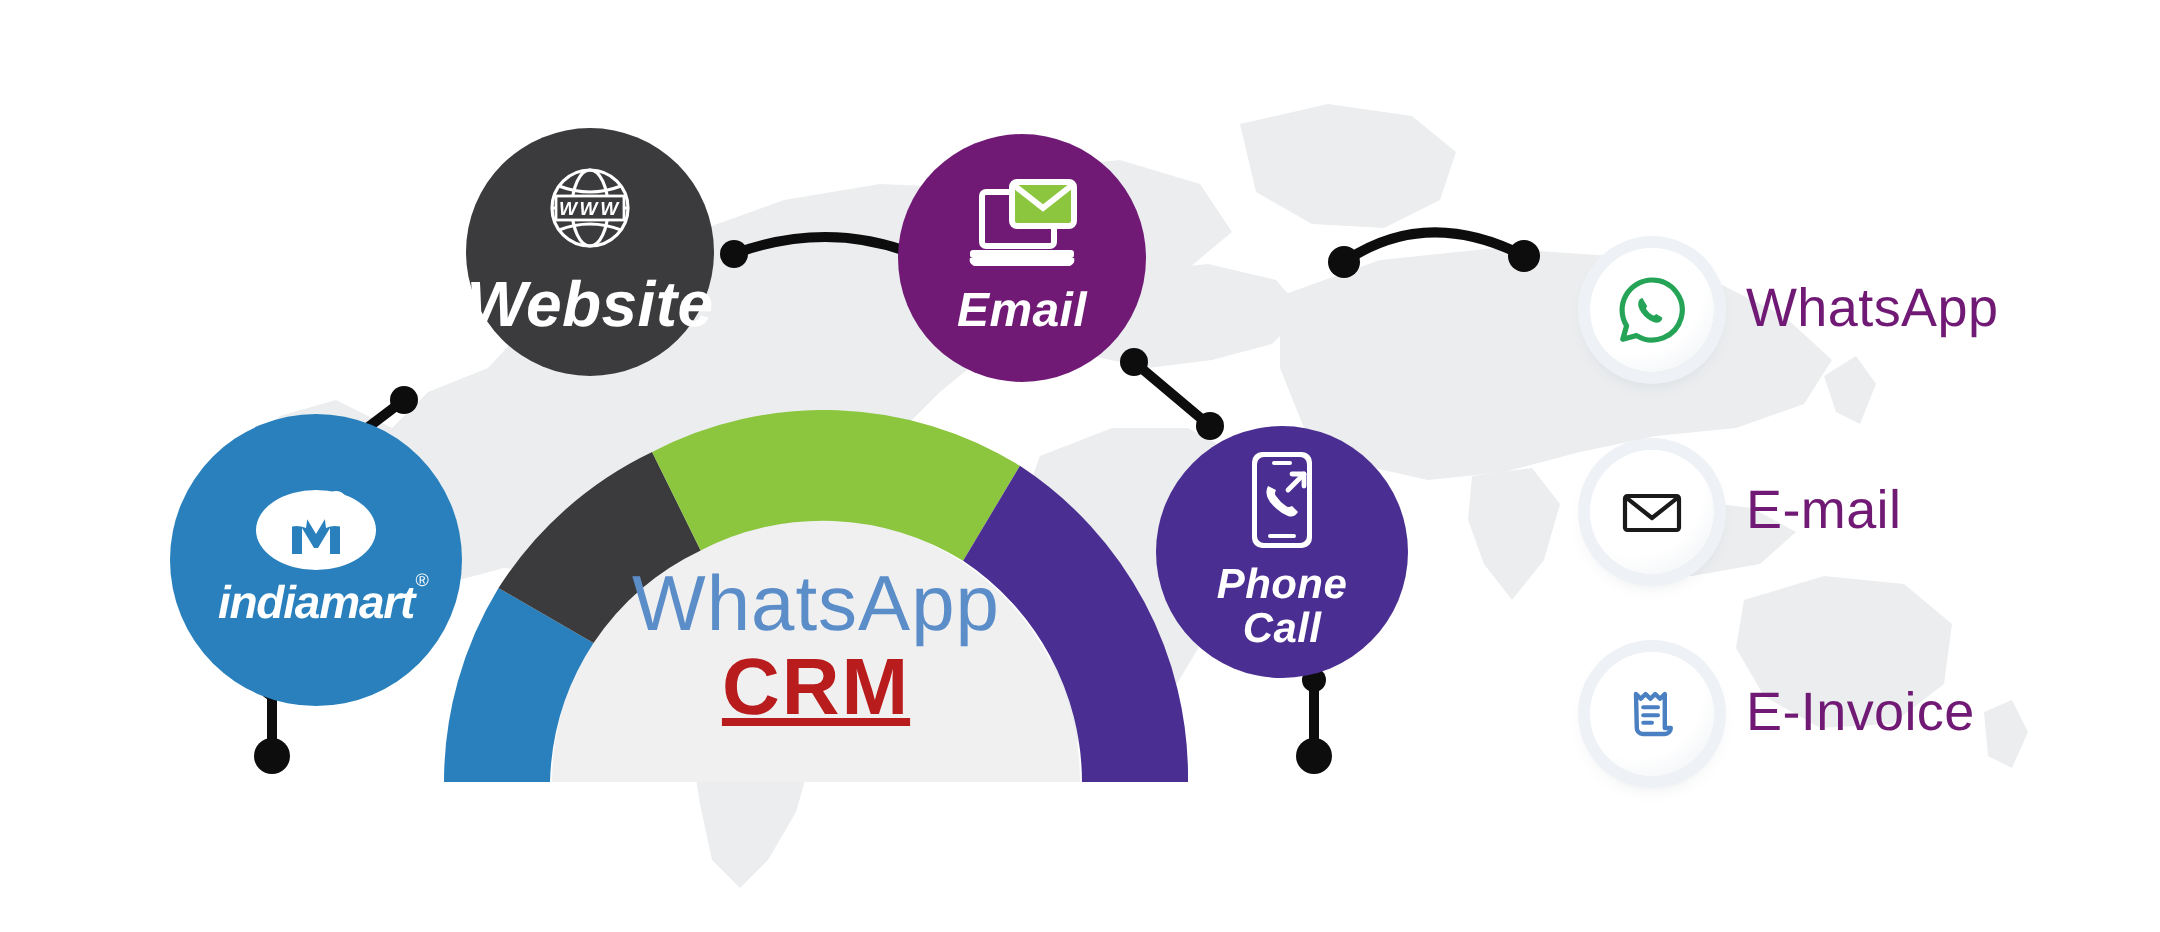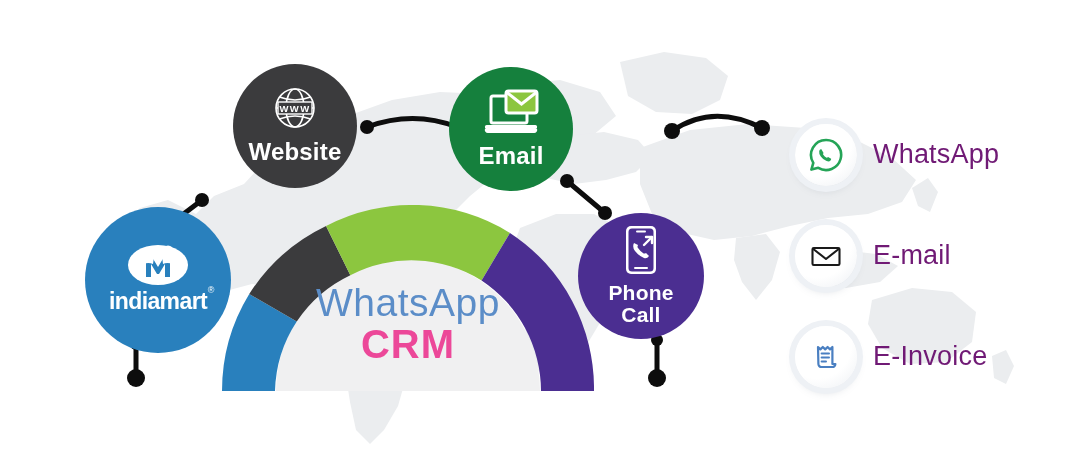--- a/index.html
+++ b/index.html
@@ -27,20 +27,21 @@
   .bubble {
     position: absolute;
     border-radius: 50%;
     display: flex;
     flex-direction: column;
     align-items: center;
     justify-content: center;
     box-sizing: border-box;
     color: #ffffff;
     text-align: center;
+    font-style: italic;
   }
   .bubble .bubble-ring {
     position: absolute;
     inset: -9px;
     border-radius: 50%;
     background: #ffffff;
     box-shadow: 0 5px 12px rgba(0,0,0,0.17);
     z-index: -2;
   }
   .bubble .bubble-tail {
@@ -71,21 +72,21 @@
     left: 233px; top: 64px; width: 124px; height: 124px;
     background: #3b3b3d;
   }
   #bubble-website .bubble-tail {
     right: 14px; bottom: -24px;
     border-top: 30px solid #3b3b3d;
     border-right: 30px solid transparent;
   }
   #bubble-email {
     left: 449px; top: 67px; width: 124px; height: 124px;
-    background: #15803d;
+    background: #701a75;
   }
   #bubble-email .bubble-tail {
     left: 14px; bottom: -24px;
     border-top: 30px solid #8cc63f;
     border-left: 30px solid transparent;
   }
   #bubble-phone {
     left: 578px; top: 213px; width: 126px; height: 126px;
     background: #4b2e91;
   }
@@ -111,23 +112,24 @@
   }
   #gauge-title-1 {
     font-size: 39px;
     color: #5b8dc8;
     line-height: 1.0;
     letter-spacing: .5px;
   }
   #gauge-title-2 {
     font-size: 40px;
     font-weight: bold;
-    color: #ec4899;
+    color: #b91c1c;
     line-height: 1.12;
     letter-spacing: 1px;
+    text-decoration: underline;
   }
 
   
   #legend {
     position: absolute;
     left: 795px; top: 104px;
     width: 275px;
   }
   .legend-row {
     display: flex;
@@ -268,21 +270,21 @@
       <g stroke="#ffffff" stroke-width="1.6" fill="none">
         <circle cx="25" cy="25" r="19"></circle>
         <ellipse cx="25" cy="25" rx="9" ry="19"></ellipse>
         <line x1="6" y1="25" x2="44" y2="25"></line>
         <path d="M9.5 14 q15.5 6 31 0"></path>
         <path d="M9.5 36 q15.5 -6 31 0"></path>
       </g>
       <rect x="8" y="19" width="34" height="12" fill="#3b3b3d" stroke="#ffffff" stroke-width="1.4"></rect>
       <text x="25" y="28.6" text-anchor="middle" fill="#ffffff" font-family="Liberation Sans, sans-serif" font-size="9.5" font-weight="bold" letter-spacing="1.4">WWW</text>
     </svg>
-    <div class="bubble-label" style="font-size:24px;margin-top:7px">Website</div>
+    <div class="bubble-label" style="font-size:32px;margin-top:7px">Website</div>
   </div>
 
   <div class="bubble" id="bubble-email">
     <span class="bubble-ring"></span>
     <span class="bubble-tail"></span>
     <svg class="bubble-icon" width="58" height="50" viewBox="0 0 58 50" xmlns="http://www.w3.org/2000/svg" style="margin-top:-3px">
 
       <rect x="9" y="9" width="36" height="27" rx="2" fill="none" stroke="#ffffff" stroke-width="3"></rect>
 
       <path d="M3 42 h52 a3 3 0 0 1 -3 4 h-46 a3 3 0 0 1 -3 -4 Z" fill="#ffffff"></path>

